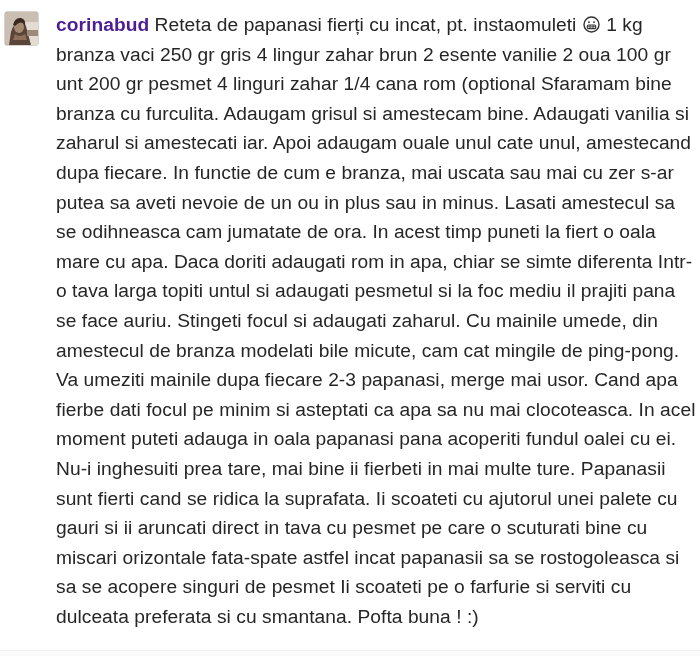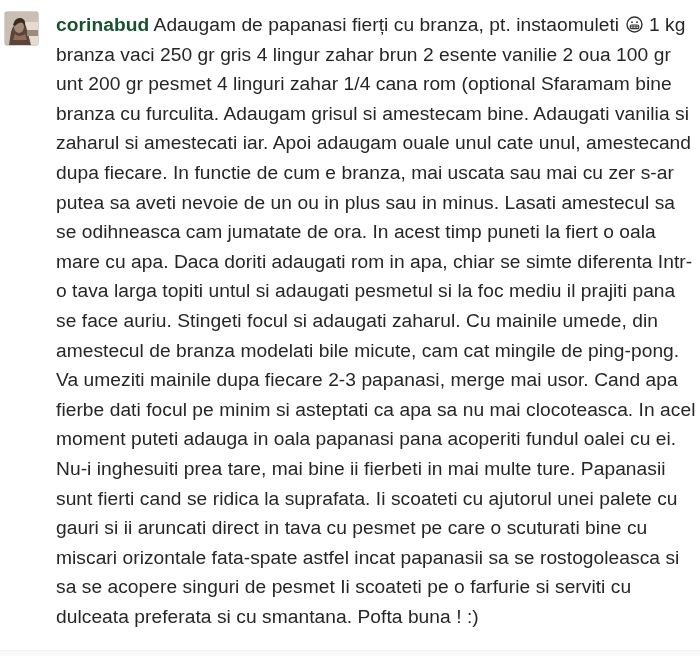--- a/index.html
+++ b/index.html
@@ -38,21 +38,21 @@
       position: absolute;
       left: 56px;
       top: 10px;
       width: 640px;
       font-size: 19.2px;
       line-height: 29.6px;
       color: #262626;
       letter-spacing: 0.05px;
     }
     .username {
-      color: #14532d;
+      color: #4c1d95;
       font-weight: bold;
       text-decoration: none;
       cursor: pointer;
       text-align: right;
     }
     .emoji-icon {
       display: inline-block;
       width: 17px;
       height: 17px;
       vertical-align: -2px;
@@ -86,21 +86,21 @@
       <path d="M4 33 L6 20 Q9 10 15 9 Q21 10 22 18 L26 33 Z" fill="#5a4538"></path>
       <ellipse cx="14" cy="15" rx="5" ry="6" fill="#a58a74"></ellipse>
       <path d="M8 13 Q10 5 16 6 Q21 7 20 14 L18 11 Q14 9 10 14 Z" fill="#3a2a22"></path>
       <path d="M10 22 Q14 26 20 22 L22 28 L8 28 Z" fill="#8d6f5c"></path>
       <rect x="22" y="18" width="11" height="6" fill="#9c8a7a"></rect>
     </svg>
   </div>
 
   <div class="comment-body">
     <a class="username">corinabud</a>
-    <span>Adaugam de papanasi fierți cu branza, pt. instaomuleti</span>
+    <span>Reteta de papanasi fierți cu incat, pt. instaomuleti</span>
     <span class="emoji-icon">
       <svg width="17" height="17" viewBox="0 0 17 17">
         <circle cx="8.5" cy="8.5" r="7.5" fill="none" stroke="#333333" stroke-width="1.4"></circle>
         <circle cx="6" cy="6.2" r="0.9" fill="#333333"></circle>
         <circle cx="11" cy="6.2" r="0.9" fill="#333333"></circle>
         <rect x="4.2" y="9" width="8.6" height="3.6" rx="1.4" fill="none" stroke="#333333" stroke-width="1.1"></rect>
         <line x1="4.2" y1="10.8" x2="12.8" y2="10.8" stroke="#333333" stroke-width="0.9"></line>
         <line x1="7" y1="9" x2="7" y2="12.6" stroke="#333333" stroke-width="0.8"></line>
         <line x1="10" y1="9" x2="10" y2="12.6" stroke="#333333" stroke-width="0.8"></line>
       </svg>

